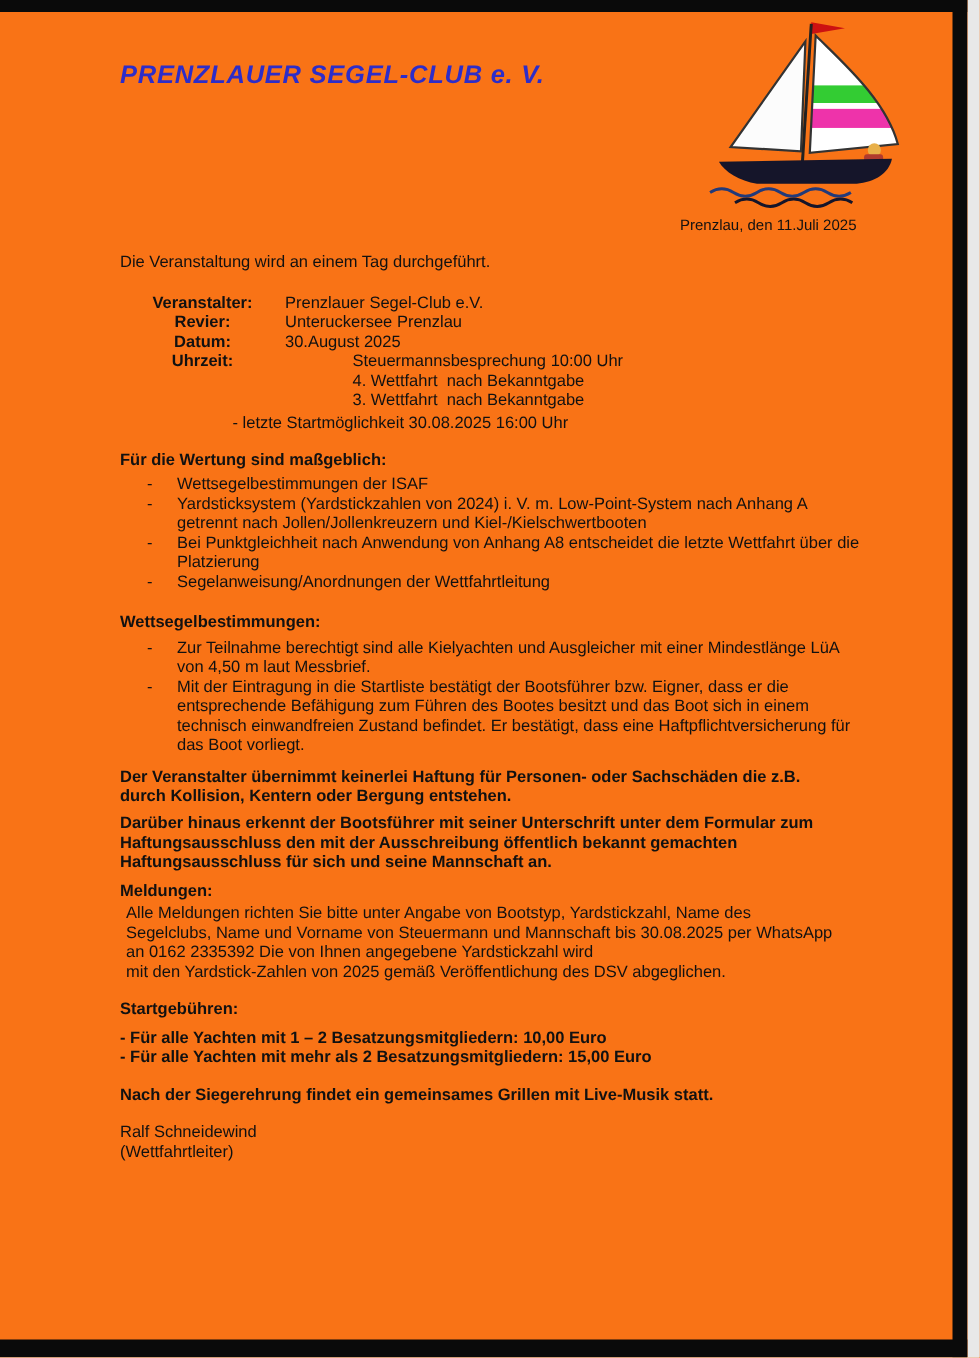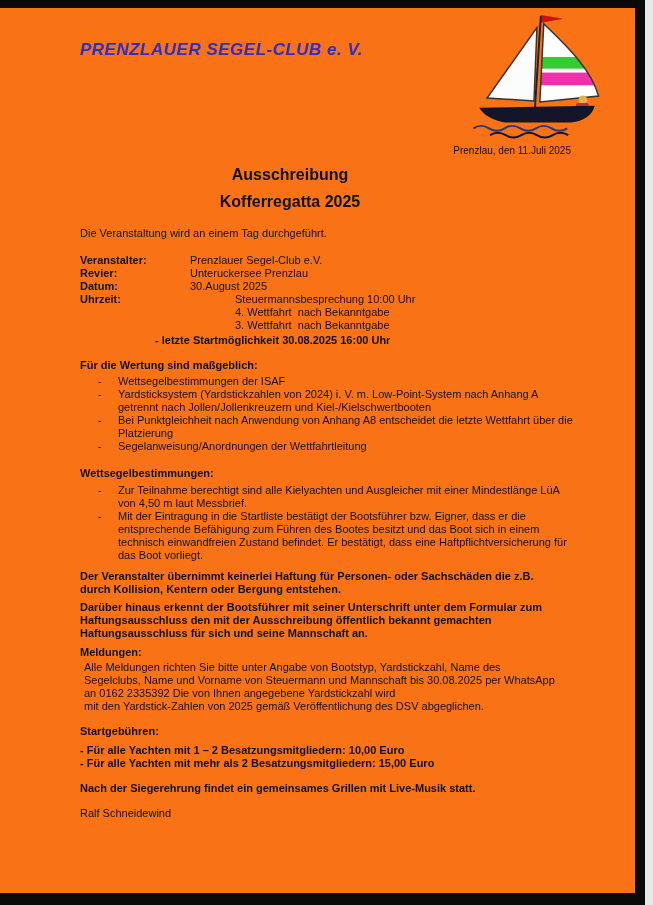--- a/index.html
+++ b/index.html
@@ -36,25 +36,25 @@
 
   .date-line { margin-top: 84px; font-size: 10px; text-align: right; padding-right: 4px; }
 
   .title-block { margin-top: 4px; width: 420px; text-align: center; }
   .title-line { font-size: 16px; line-height: 27px; font-weight: bold; }
 
   .intro { margin-top: 12px; }
 
   .details { margin-top: 14px; }
   .detail-row { display: flex; }
-  .detail-label { flex: 0 0 110px; font-weight: bold; }
+  .detail-label { flex: 0 0 110px; font-weight: bold; text-align: center; }
   .detail-value.indent { padding-left: 45px; }
   .schedule { margin-left: 155px; }
   .schedule-line { white-space: pre; }
-  .deadline { margin-top: 2px; margin-left: 75px; font-weight: bold; }
+  .deadline { margin-top: 2px; margin-left: 75px; font-weight: normal; }
 
   .sec-heading { font-weight: bold; }
   .mt12 { margin-top: 12px; }
   .mt14 { margin-top: 14px; }
   .mt6  { margin-top: 6px; }
 
   .bullet-list { margin-top: 3px; margin-left: 18px; }
   .bullet-list.tb { margin-top: 4px; }
   .li { display: flex; }
   .li .marker { flex: 0 0 20px; }
@@ -100,24 +100,20 @@
       <path d="M45,128 q8,-5 16,0 t16,0 t16,0 t16,0 t16,0" stroke="#15152a" stroke-width="2" fill="none"></path>
     </svg>
   </div>
 
   <div class="content">
 
     <div class="club-name">PRENZLAUER SEGEL-CLUB e. V.</div>
 
     <div class="date-line">Prenzlau, den 11.Juli 2025</div>
 
-    <div class="title-block">
-      <div class="title-line">Ausschreibung</div>
-      <div class="title-line">Kofferregatta 2025</div>
-    </div>
 
     <div class="intro">Die Veranstaltung wird an einem Tag durchgeführt.</div>
 
     <div class="details">
       <div class="detail-row">
         <span class="detail-label">Veranstalter:</span>
         <span class="detail-value">Prenzlauer Segel-Club e.V.</span>
       </div>
       <div class="detail-row">
         <span class="detail-label">Revier:</span>
@@ -191,20 +187,21 @@
     <div class="sec-heading mt12">Startgebühren:</div>
     <div class="fee-lines">
       <div class="fee-line">- Für alle Yachten mit 1 – 2 Besatzungsmitgliedern: 10,00 Euro</div>
       <div class="fee-line">- Für alle Yachten mit mehr als 2 Besatzungsmitgliedern: 15,00 Euro</div>
     </div>
 
     <div class="closing">Nach der Siegerehrung findet ein gemeinsames Grillen mit Live-Musik statt.</div>
 
     <div class="signature">
       <div>Ralf Schneidewind</div>
+      <div>(Wettfahrtleiter)</div>
     </div>
 
   </div>
 
   <div class="bar-top"></div>
   <div class="bar-right"></div>
   <div class="bar-bottom"></div>
 </div>
 
 </body></html>

